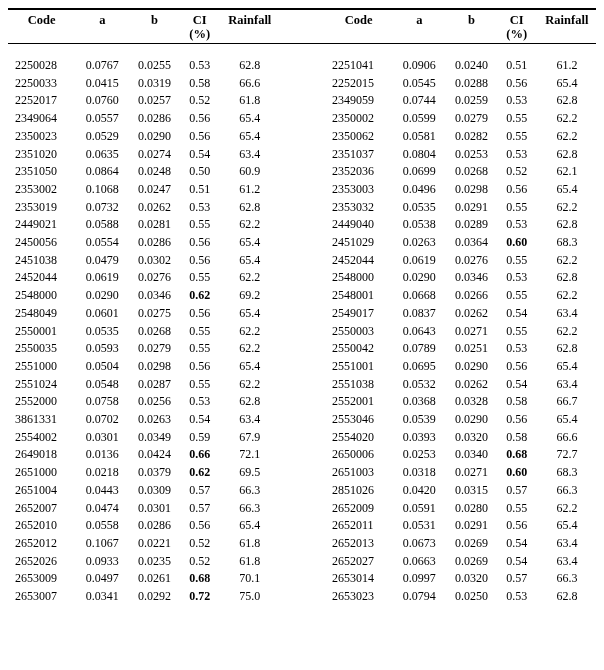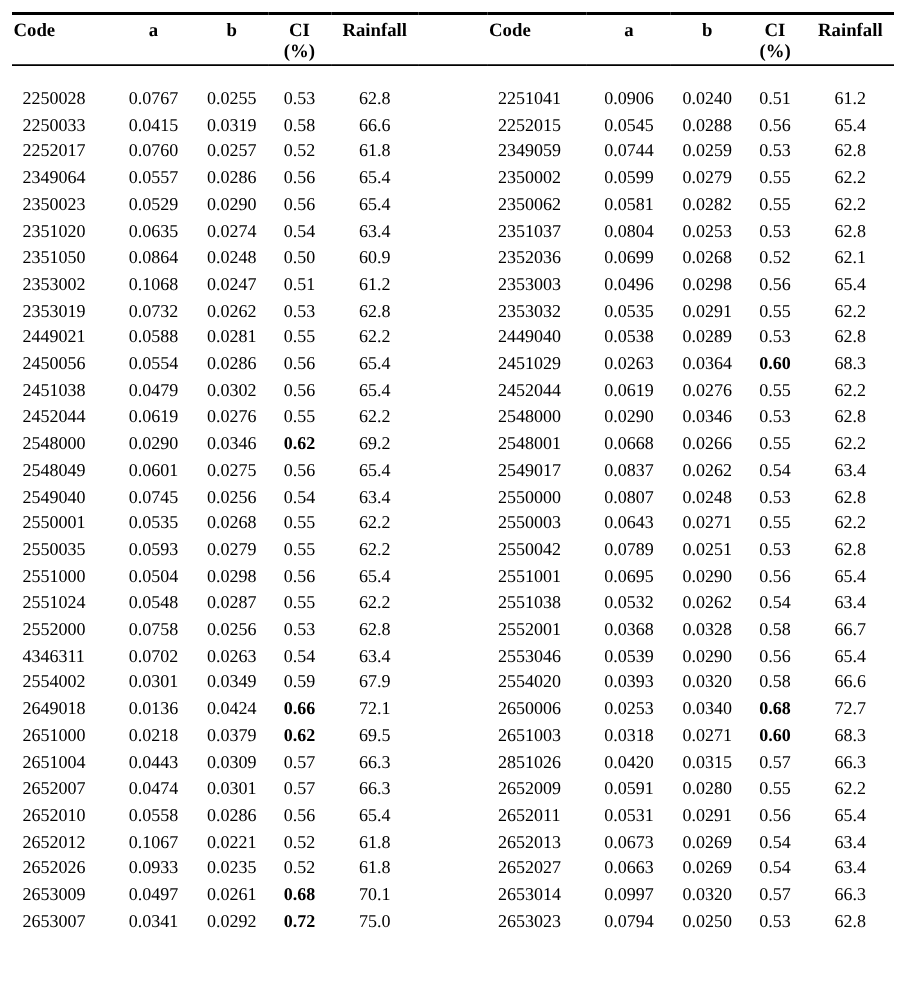--- a/index.html
+++ b/index.html
@@ -27,21 +27,21 @@
   col.col-gap { width: 46px; }
   thead tr { border-bottom: 1.2px solid #000; }
   th {
     font-size: 12.5px;
     font-weight: bold;
     text-align: center;
     vertical-align: top;
     padding: 3px 0 2px 0;
     line-height: 14px;
   }
-  th.code-cell { text-align: left; padding-left: 1px; margin-top: 20px; }
+  th.code-cell { text-align: center; padding-left: 1px; margin-top: 20px; }
   td {
     font-size: 12px;
     text-align: center;
     padding: 0;
     line-height: 17.7px;
     white-space: nowrap;
   }
   td.code-cell { text-align: left; padding-left: 7px; }
   tbody tr:first-child td { padding-top: 13px; }
   td.bold { font-weight: bold; }
@@ -276,33 +276,20 @@
           <td>0.56</td>
           <td>65.4</td>
           <td></td>
           <td class="code-cell">2549017</td>
           <td>0.0837</td>
           <td>0.0262</td>
           <td>0.54</td>
           <td>63.4</td>
         </tr>
         <tr>
-          <td class="code-cell">2549040</td>
-          <td>0.0745</td>
-          <td>0.0256</td>
-          <td>0.54</td>
-          <td>63.4</td>
-          <td></td>
-          <td class="code-cell">2550000</td>
-          <td>0.0807</td>
-          <td>0.0248</td>
-          <td>0.53</td>
-          <td>62.8</td>
-        </tr>
-        <tr>
           <td class="code-cell">2550001</td>
           <td>0.0535</td>
           <td>0.0268</td>
           <td>0.55</td>
           <td>62.2</td>
           <td></td>
           <td class="code-cell">2550003</td>
           <td>0.0643</td>
           <td>0.0271</td>
           <td>0.55</td>
@@ -354,21 +341,21 @@
           <td>0.53</td>
           <td>62.8</td>
           <td></td>
           <td class="code-cell">2552001</td>
           <td>0.0368</td>
           <td>0.0328</td>
           <td>0.58</td>
           <td>66.7</td>
         </tr>
         <tr>
-          <td class="code-cell">4346311</td>
+          <td class="code-cell">3861331</td>
           <td>0.0702</td>
           <td>0.0263</td>
           <td>0.54</td>
           <td>63.4</td>
           <td></td>
           <td class="code-cell">2553046</td>
           <td>0.0539</td>
           <td>0.0290</td>
           <td>0.56</td>
           <td>65.4</td>

